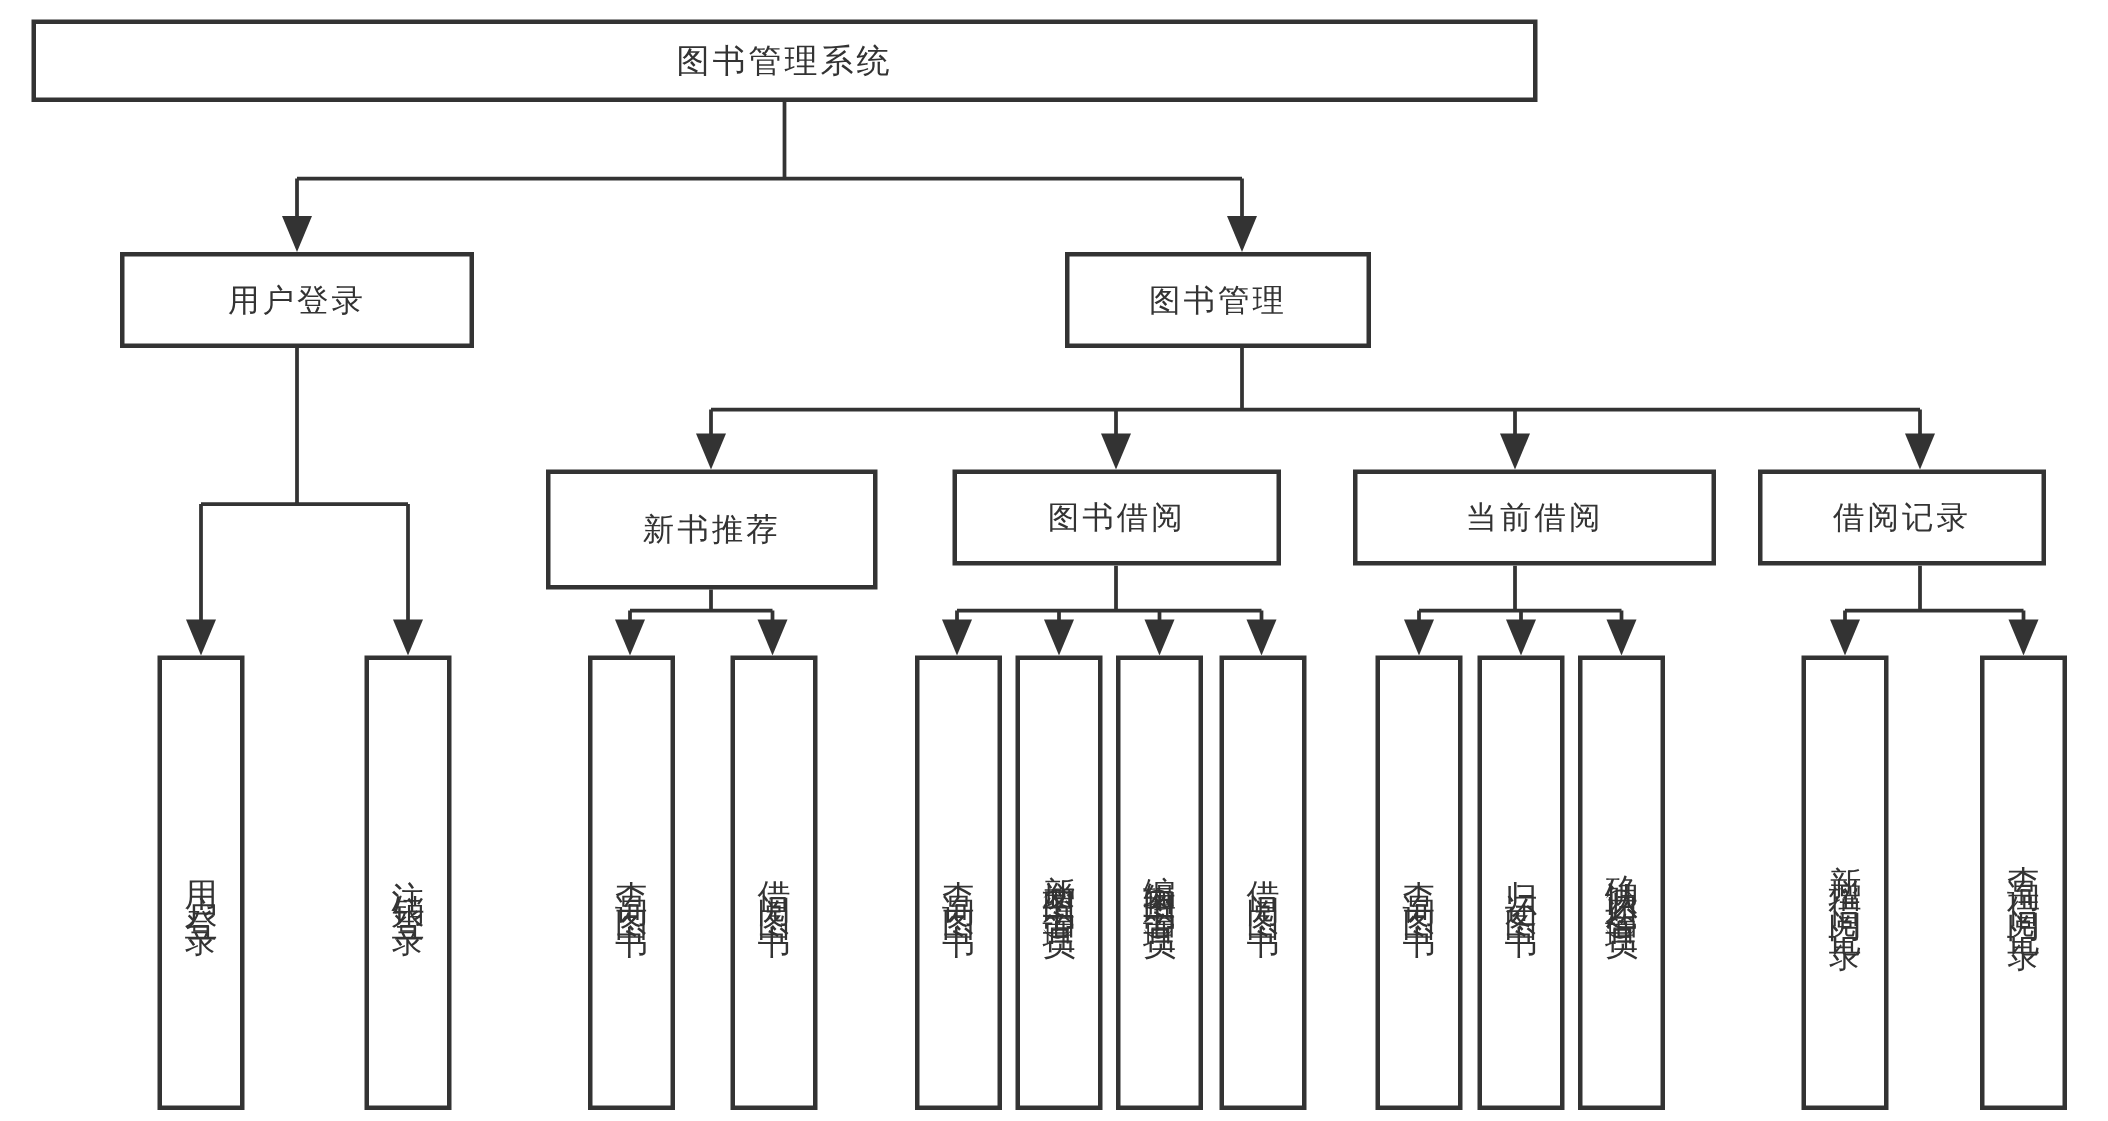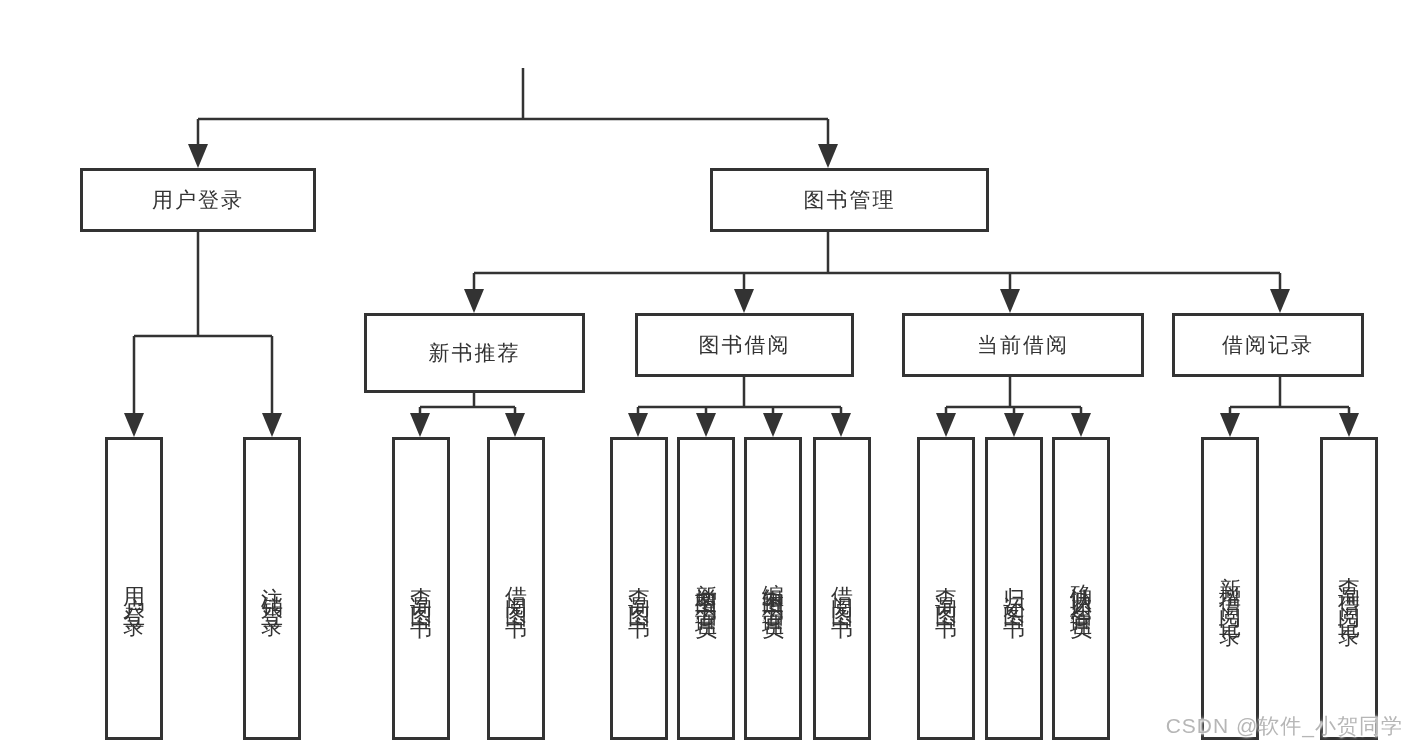--- a/index.html
+++ b/index.html
@@ -14,21 +14,21 @@
   }
   .hnode{font-size:21px;letter-spacing:2px;}
   .vnode span{
     writing-mode:vertical-rl;text-orientation:mixed;
     font-size:22px;letter-spacing:10px;line-height:1;
   }
   .vnode.long span{letter-spacing:5px;}
   
   .n-root{left:21px;top:13px;width:1004px;height:55px;font-size:22px;}
   .n-userlogin{left:80px;top:168px;width:236px;height:64px;}
-  .n-bookmgmt{left:710px;top:168px;width:279px;height:64px;}
+  .n-bookmgmt{left:710px;top:168px;width:204px;height:64px;}
   .n-newbook{left:364px;top:313px;width:221px;height:80px;}
   .n-bookborrow{left:635px;top:313px;width:219px;height:64px;}
   .n-currentborrow{left:902px;top:313px;width:242px;height:64px;}
   .n-borrowrecords{left:1172px;top:313px;width:192px;height:64px;}
   .leaf{top:437px;width:58px;height:303px;}
   .l-userlogin{left:105px;}
   .l-logout{left:243px;}
   .l-query1{left:392px;}
   .l-borrow1{left:487px;}
   .l-query2{left:610px;}
@@ -77,20 +77,23 @@
       <polygon points="763,413 783,413 773,437"></polygon>
       <polygon points="831,413 851,413 841,437"></polygon>
       <polygon points="936,413 956,413 946,437"></polygon>
       <polygon points="1004,413 1024,413 1014,437"></polygon>
       <polygon points="1071,413 1091,413 1081,437"></polygon>
       <polygon points="1220,413 1240,413 1230,437"></polygon>
       <polygon points="1339,413 1359,413 1349,437"></polygon>
     </g>
   </svg>
 
+  <div class="node hnode n-root">
+    <span>图书管理系统</span>
+  </div>
 
   <div class="node hnode n-userlogin">
     <span>用户登录</span>
   </div>
   <div class="node hnode n-bookmgmt">
     <span>图书管理</span>
   </div>
 
   <div class="node hnode n-newbook">
     <span>新书推荐</span>
@@ -142,15 +145,14 @@
     <span>确认归还（管理员）</span>
   </div>
 
   <div class="node vnode leaf l-addrecord">
     <span>新增借阅记录</span>
   </div>
   <div class="node vnode leaf l-queryrecord">
     <span>查询借阅记录</span>
   </div>
 
-  <div class="watermark">CSDN @软件_小贺同学</div>
 
 </div>
 
 </body></html>

